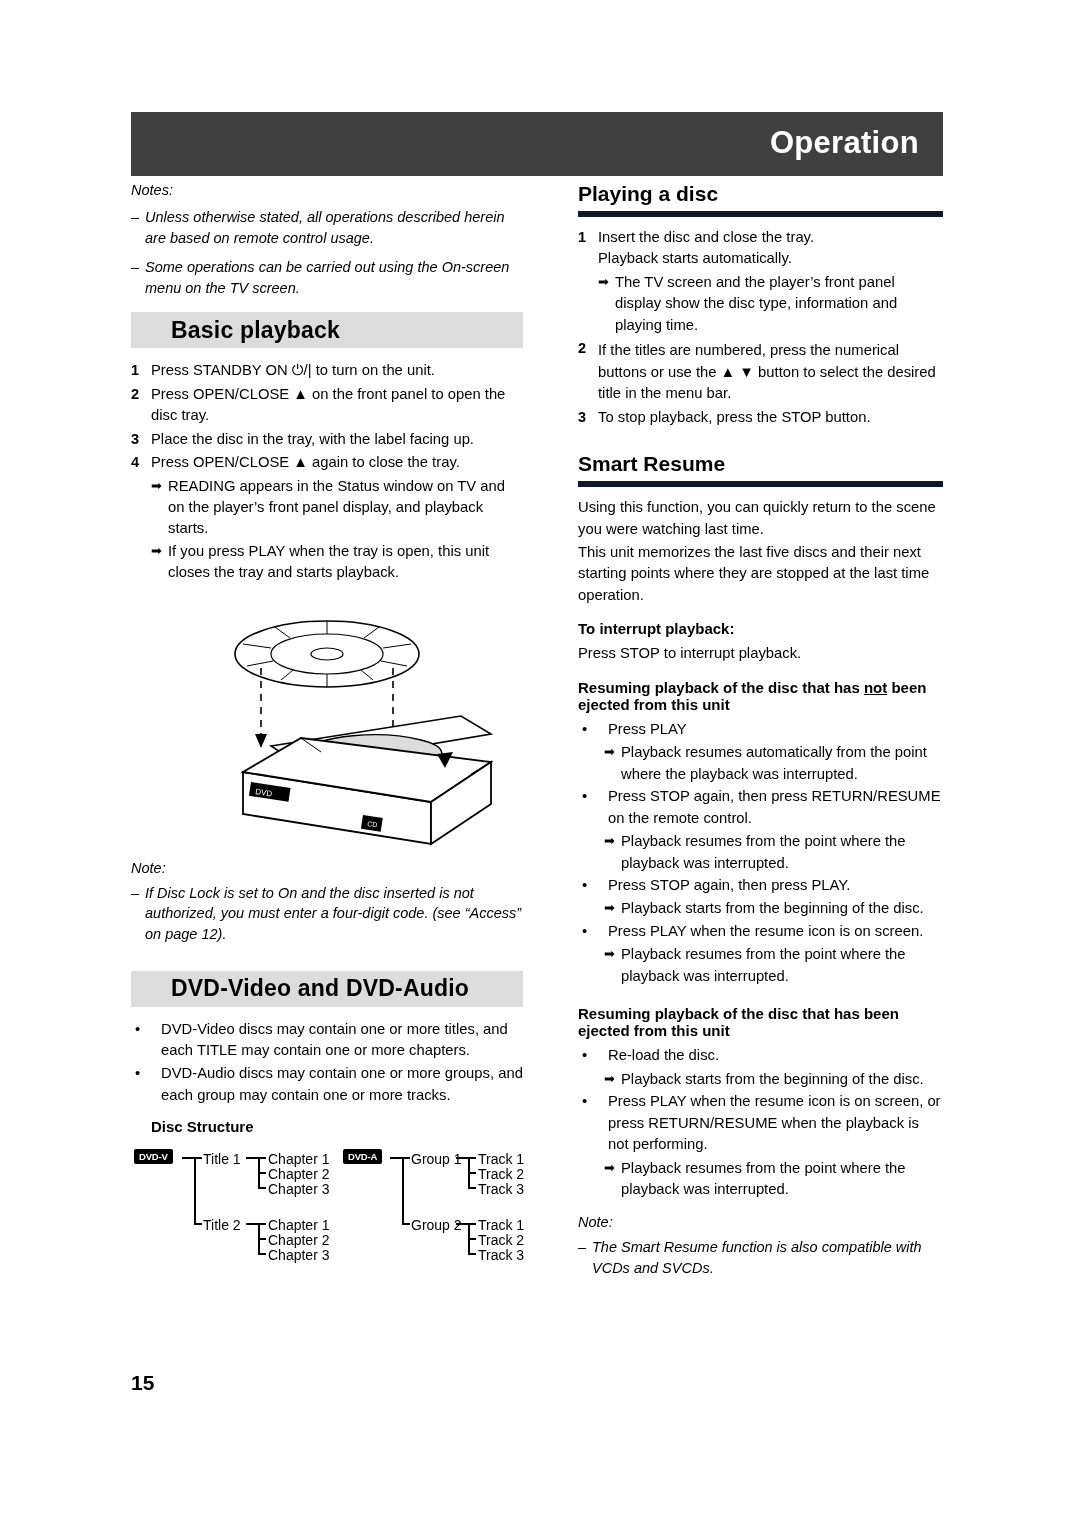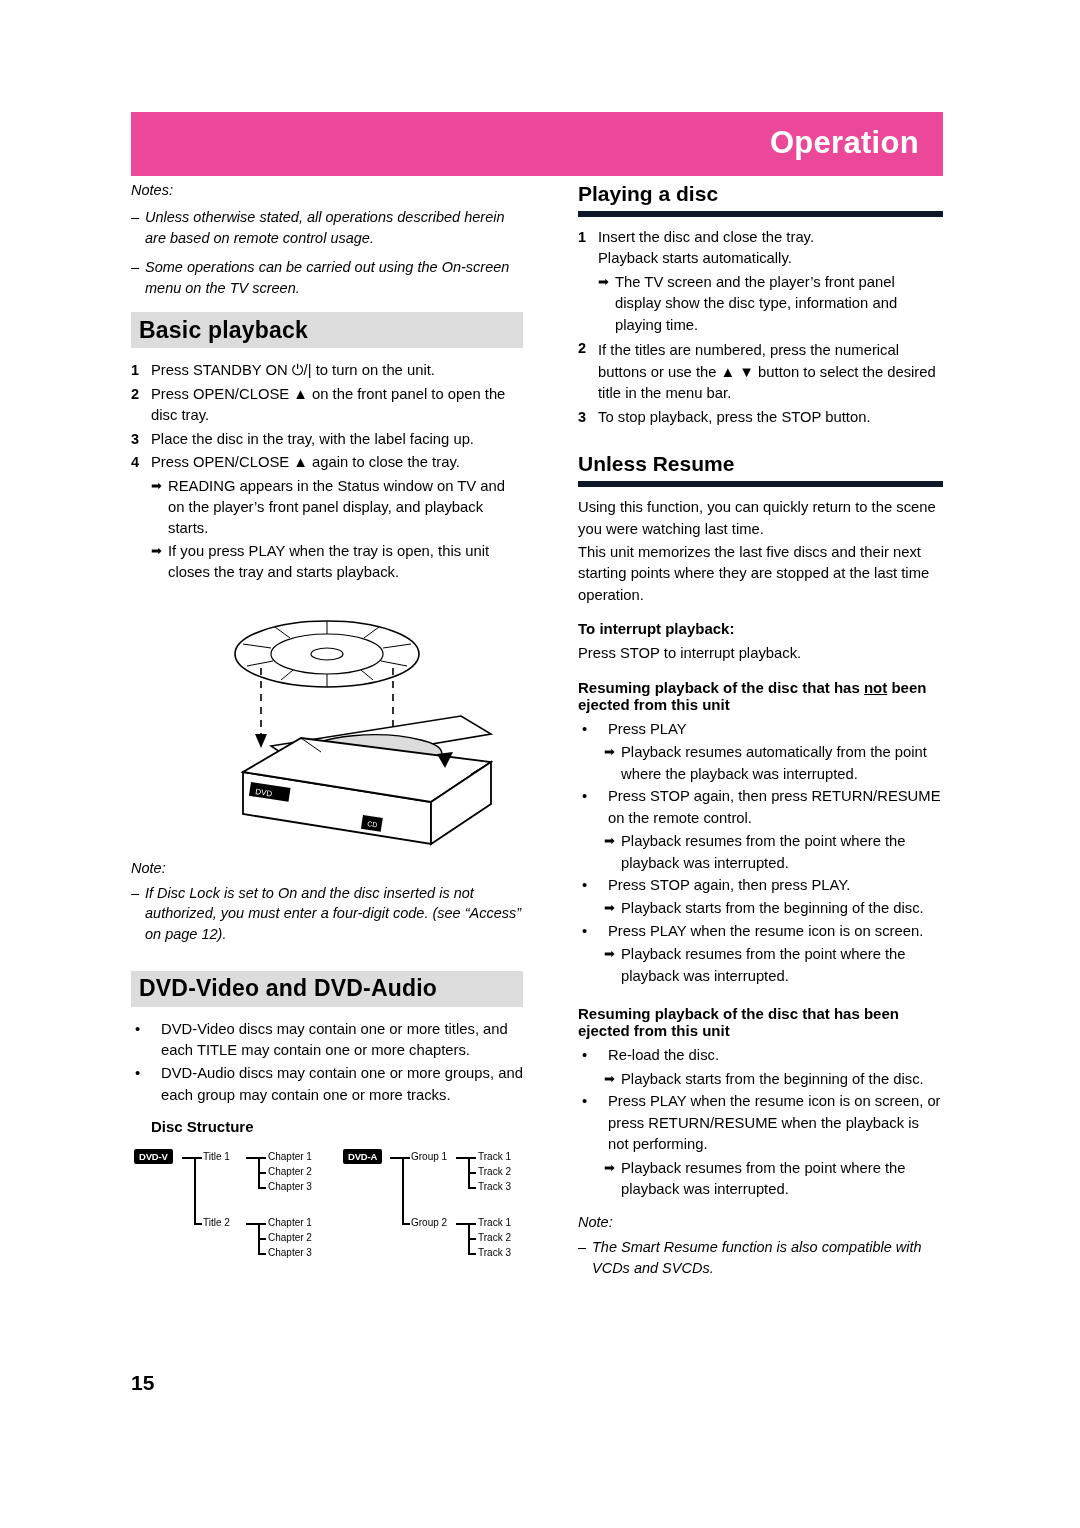--- a/index.html
+++ b/index.html
@@ -17,21 +17,21 @@
     position: absolute;
     left: 0; top: 0;
     width: 1080px; height: 1528px;
   }
 
   
   .banner {
     position: absolute;
     left: 131px; top: 112px;
     width: 812px; height: 64px;
-    background: #ec4899;
+    background: #404040;
     color: #fff;
   }
   .banner-title {
     position: absolute;
     right: 24px; top: 50%;
     transform: translateY(-52%);
     font-size: 31px;
     font-weight: bold;
     letter-spacing: 0.3px;
   }
@@ -71,21 +71,21 @@
     background: #dcdcdc;
     height: 36px;
     margin-top: 14px;
     margin-bottom: 12px;
     display: flex;
     align-items: center;
   }
   .section-head span {
     font-size: 23px;
     font-weight: bold;
-    padding-left: 8px;
+    padding-left: 40px;
     letter-spacing: 0.2px;
   }
 
   .numlist { margin: 0; padding: 0; }
   .numrow {
     display: flex;
     font-size: 14.8px;
     line-height: 1.45;
     margin-bottom: 2px;
   }
@@ -168,21 +168,21 @@
   .disc-struct {
     position: relative;
     width: 392px;
     height: 140px;
     margin-top: 8px;
     font-size: 11.5px;
   }
   .ds-label {
     position: absolute;
     white-space: nowrap;
-    font-size: 10px;
+    font-size: 14px;
   }
   .ds-badge {
     position: absolute;
     background: #000;
     color: #fff;
     font-size: 9.5px;
     font-weight: bold;
     padding: 2px 5px 2px 5px;
     border-radius: 2px;
     letter-spacing: -0.2px;
@@ -406,21 +406,21 @@
       <div class="body">
         <div style="margin-top:2px;">If the titles are numbered, press the numerical buttons or use the ▲ ▼ button to select the desired title in the menu bar.</div>
       </div>
     </div>
 
     <div class="numrow" style="margin-top:2px;">
       <div class="num">3</div>
       <div class="body">To stop playback, press the STOP button.</div>
     </div>
 
-    <div class="rule-head spaced">Unless Resume</div>
+    <div class="rule-head spaced">Smart Resume</div>
 
     <div class="plain" style="margin-top:4px;">Using this function, you can quickly return to the scene you were watching last time.</div>
     <div class="plain">This unit memorizes the last five discs and their next starting points where they are stopped at the last time operation.</div>
 
     <div class="sub-bold">To interrupt playback:</div>
     <div class="plain">Press STOP to interrupt playback.</div>
 
     <div class="sub-bold"><span>Resuming playback of the disc that has </span><u>not</u><span> been ejected from this unit</span></div>
 
     <div class="bulletrow">

